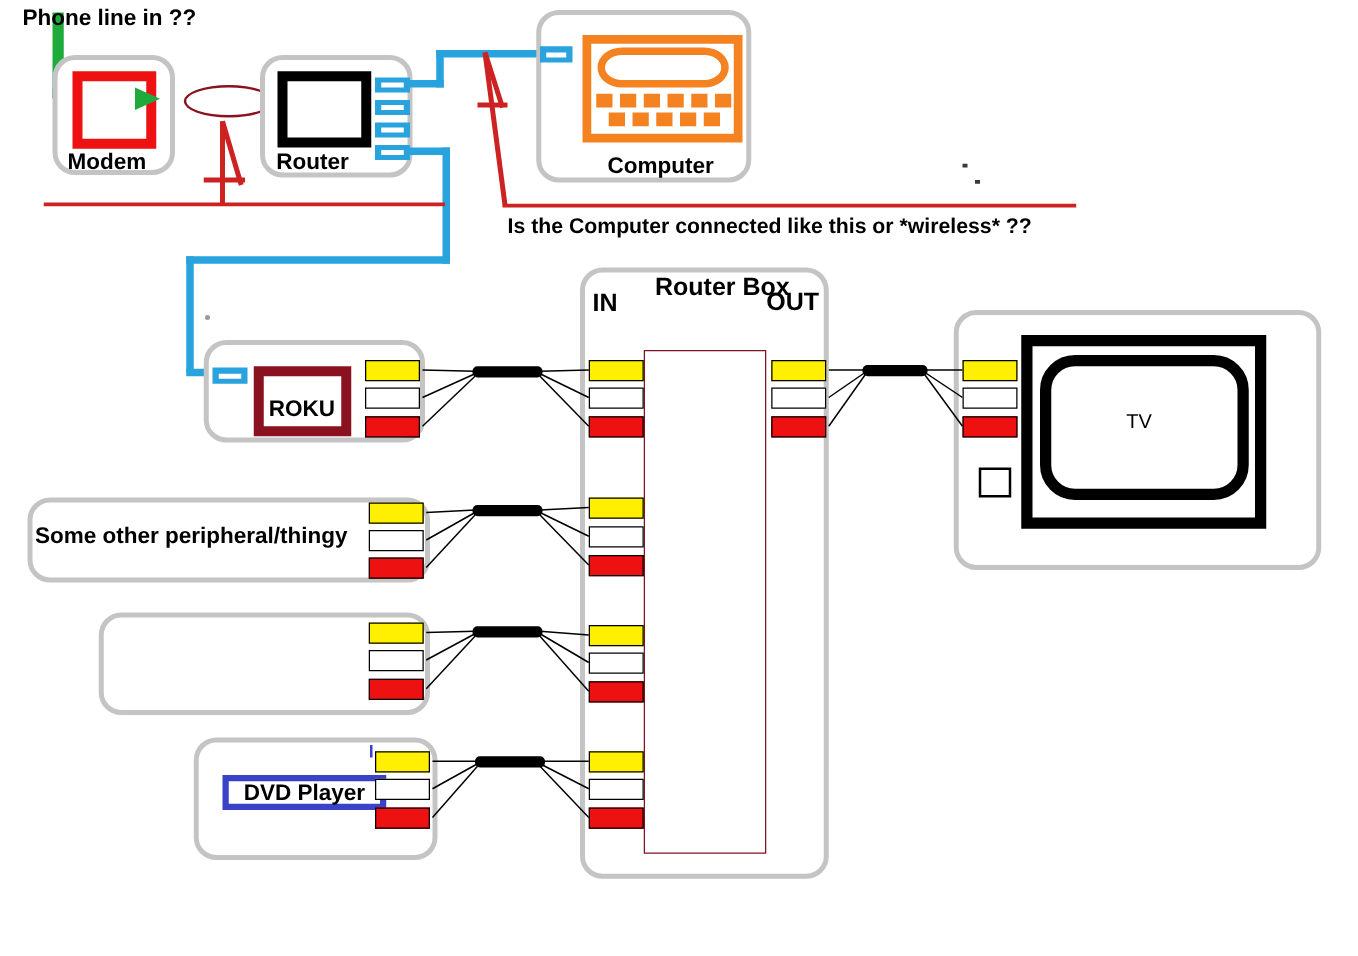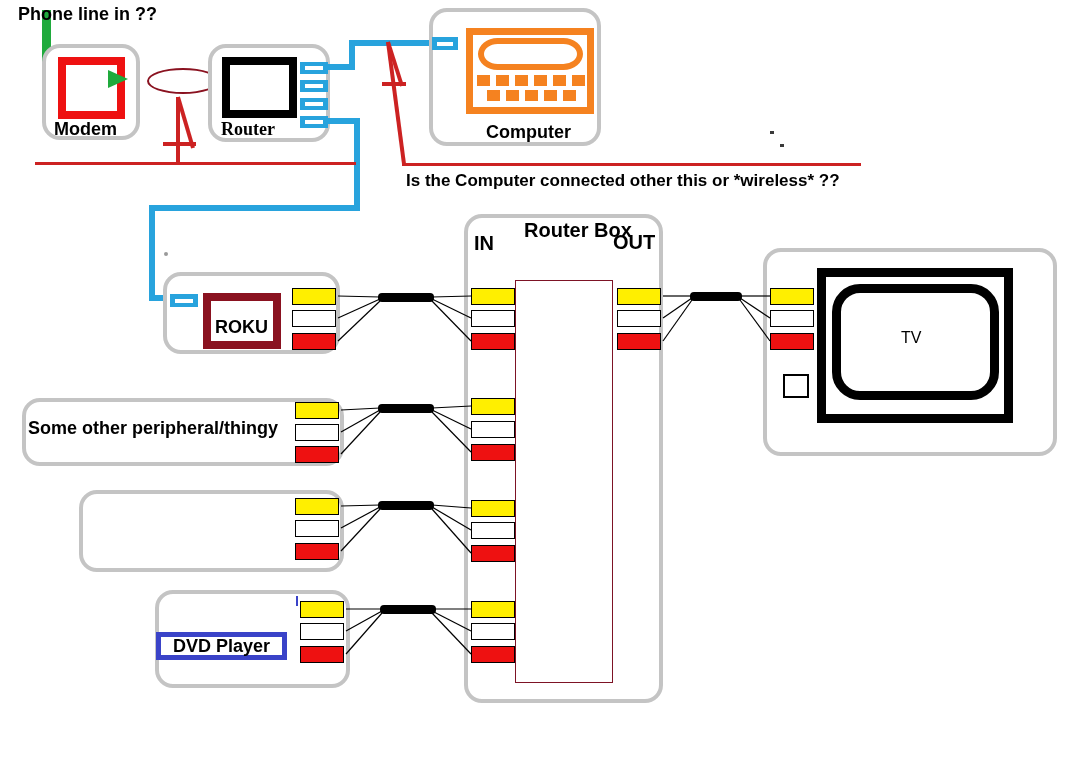--- a/index.html
+++ b/index.html
@@ -160,21 +160,21 @@
 
   <div class="device" style="left:42px; top:44px; width:98px; height:96px;">
   </div>
   <div class="screen-red" style="left:58px; top:57px; width:67px; height:62px;"></div>
   <div class="lbl lbl-18" style="left:54px; top:120px;">Modem</div>
 
   <div class="oval" style="left:147px; top:68px; width:72px; height:26px;"></div>
 
   <div class="device" style="left:208px; top:44px; width:122px; height:98px;"></div>
   <div class="screen-black" style="left:222px; top:57px; width:75px; height:61px;"></div>
-  <div class="lbl lbl-18" style="left:221px; top:120px;font-family:Liberation Serif, serif;">Router</div>
+  <div class="lbl lbl-18" style="left:221px; top:120px;">Router</div>
 
   <div class="eport" style="left:300px; top:62px; width:28px; height:12px;"></div>
   <div class="eport" style="left:300px; top:80px; width:28px; height:12px;"></div>
   <div class="eport" style="left:300px; top:98px; width:28px; height:12px;"></div>
   <div class="eport" style="left:300px; top:116px; width:28px; height:12px;"></div>
 
   <div class="ecable" style="left:327px; top:64px; width:28px; height:6px;"></div>
   <div class="ecable" style="left:349px; top:40px; width:6px; height:30px;"></div>
   <div class="ecable" style="left:349px; top:40px; width:90px; height:6px;"></div>
 
@@ -215,21 +215,21 @@
   </svg>
 
   <div class="rline" style="left:402px; top:163px; width:459px; height:3px;"></div>
   <svg class="overlay" style="z-index:4;">
     <g stroke="#cc2222" stroke-width="4" fill="none">
       <line x1="404" y1="164" x2="388" y2="42"></line>
       <line x1="388" y1="42" x2="402" y2="86"></line>
       <line x1="382" y1="84" x2="406" y2="84"></line>
     </g>
   </svg>
-  <div class="lbl lbl-17" style="left:406px; top:172px;">Is the Computer connected other this or *wireless* ??</div>
+  <div class="lbl lbl-17" style="left:406px; top:172px;">Is the Computer connected like this or *wireless* ??</div>
 
   <div class="speck-dark" style="left:770px; top:131px; width:4px; height:3px;"></div>
   <div class="speck-dark" style="left:780px; top:144px; width:4px; height:3px;"></div>
   <div class="speck" style="left:164px; top:252px; width:4px; height:4px;"></div>
 
   <div class="device" style="left:464px; top:214px; width:199px; height:489px;"></div>
   <div class="switch-inner" style="left:515px; top:280px; width:98px; height:403px;"></div>
   <div class="lbl lbl-20" style="left:524px; top:220px;">Router Box</div>
   <div class="lbl lbl-20" style="left:474px; top:233px;">IN</div>
   <div class="lbl lbl-20" style="left:613px; top:232px;">OUT</div>
@@ -267,21 +267,21 @@
   <div class="jack yellow" style="left:295px; top:402px;"></div>
   <div class="jack white" style="left:295px; top:424px;"></div>
   <div class="jack red" style="left:295px; top:446px;"></div>
 
   <div class="device" style="left:79px; top:490px; width:265px; height:82px;"></div>
   <div class="jack yellow" style="left:295px; top:498px;"></div>
   <div class="jack white" style="left:295px; top:520px;"></div>
   <div class="jack red" style="left:295px; top:543px;"></div>
 
   <div class="device" style="left:155px; top:590px; width:195px; height:98px;"></div>
-  <div class="dvd-frame" style="left:156px; top:620px; width:131px; height:28px;margin-top:12px;">
+  <div class="dvd-frame" style="left:178px; top:620px; width:131px; height:28px;">
     <span class="lbl lbl-18" style="position:static;">DVD Player</span>
   </div>
   <div class="abs" style="left:296px; top:596px; width:2px; height:10px; background:#3a43c8;"></div>
   <div class="jack yellow" style="left:300px; top:601px;"></div>
   <div class="jack white" style="left:300px; top:623px;"></div>
   <div class="jack red" style="left:300px; top:646px;"></div>
 
   <div class="device" style="left:763px; top:248px; width:294px; height:208px;"></div>
   <div class="tv-outer" style="left:817px; top:268px; width:196px; height:155px;"></div>
   <div class="tv-inner" style="left:832px; top:284px; width:167px; height:116px;"></div>

